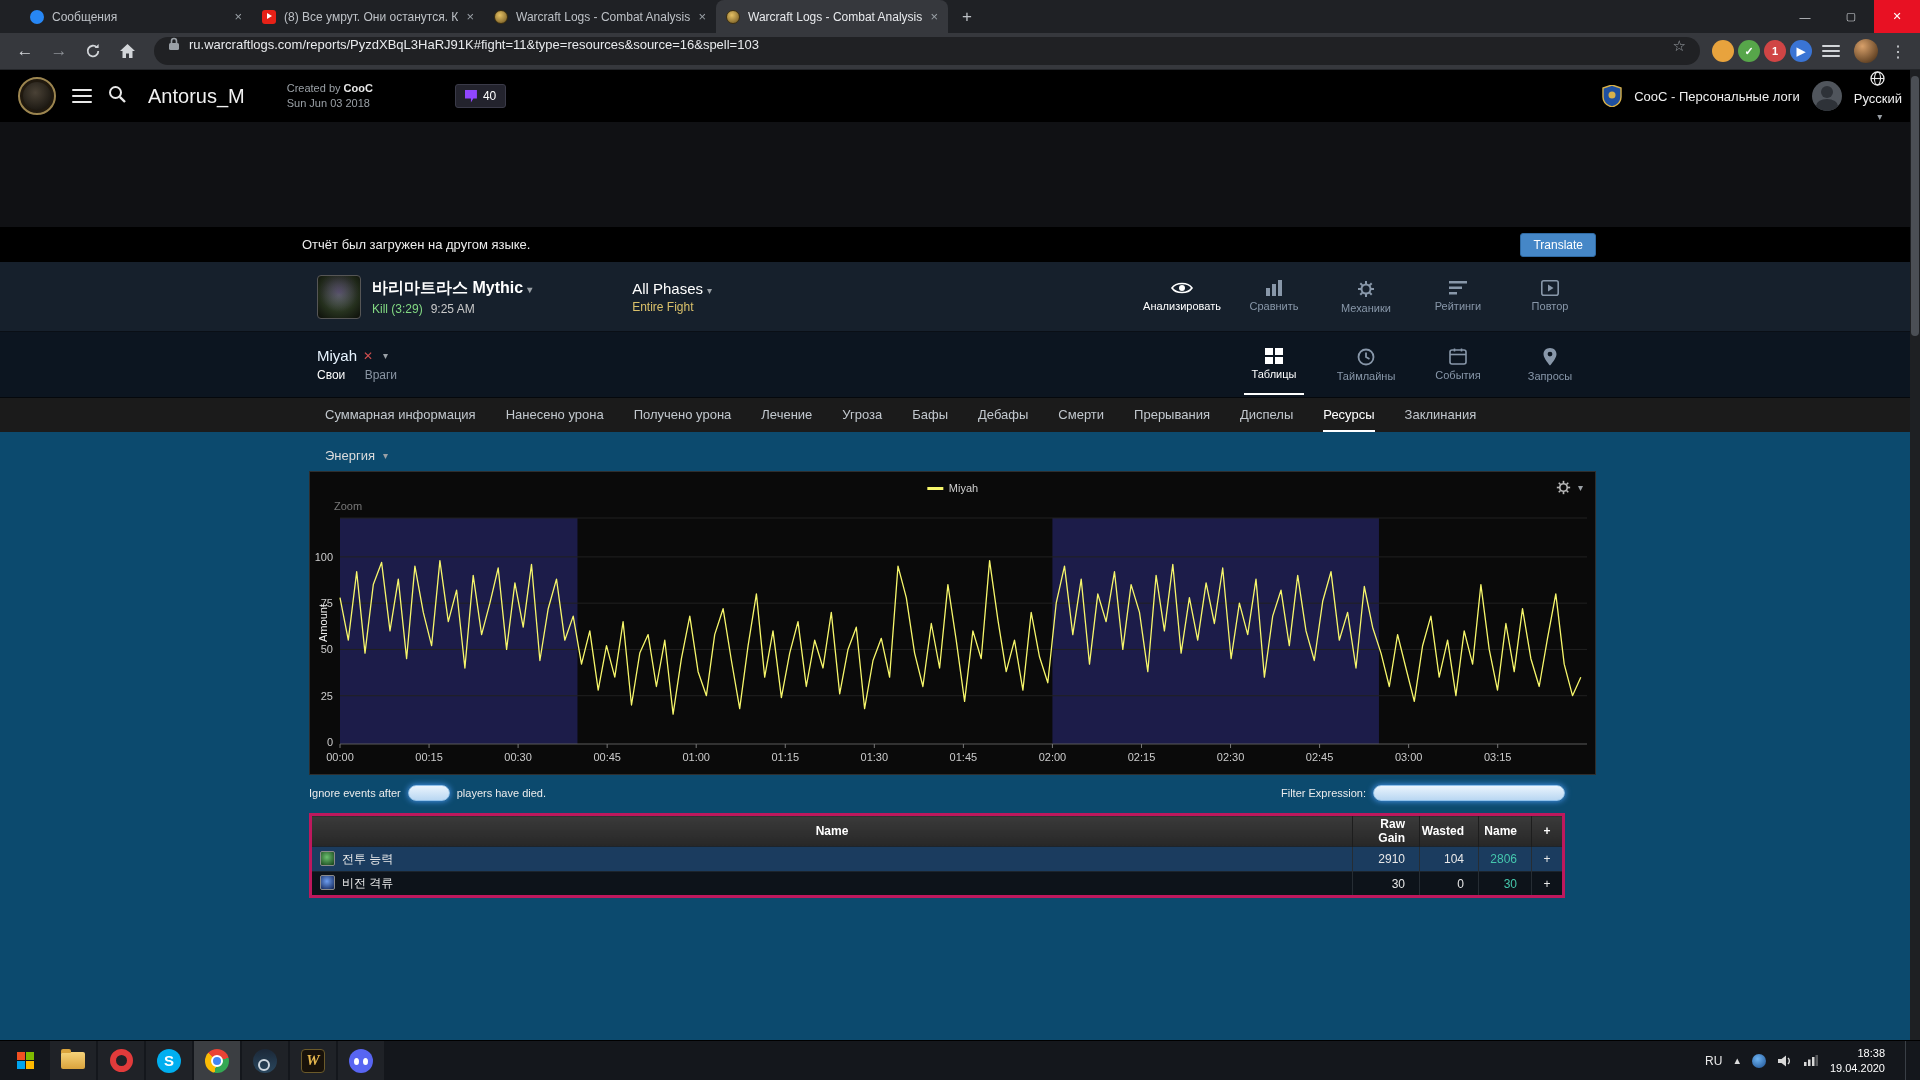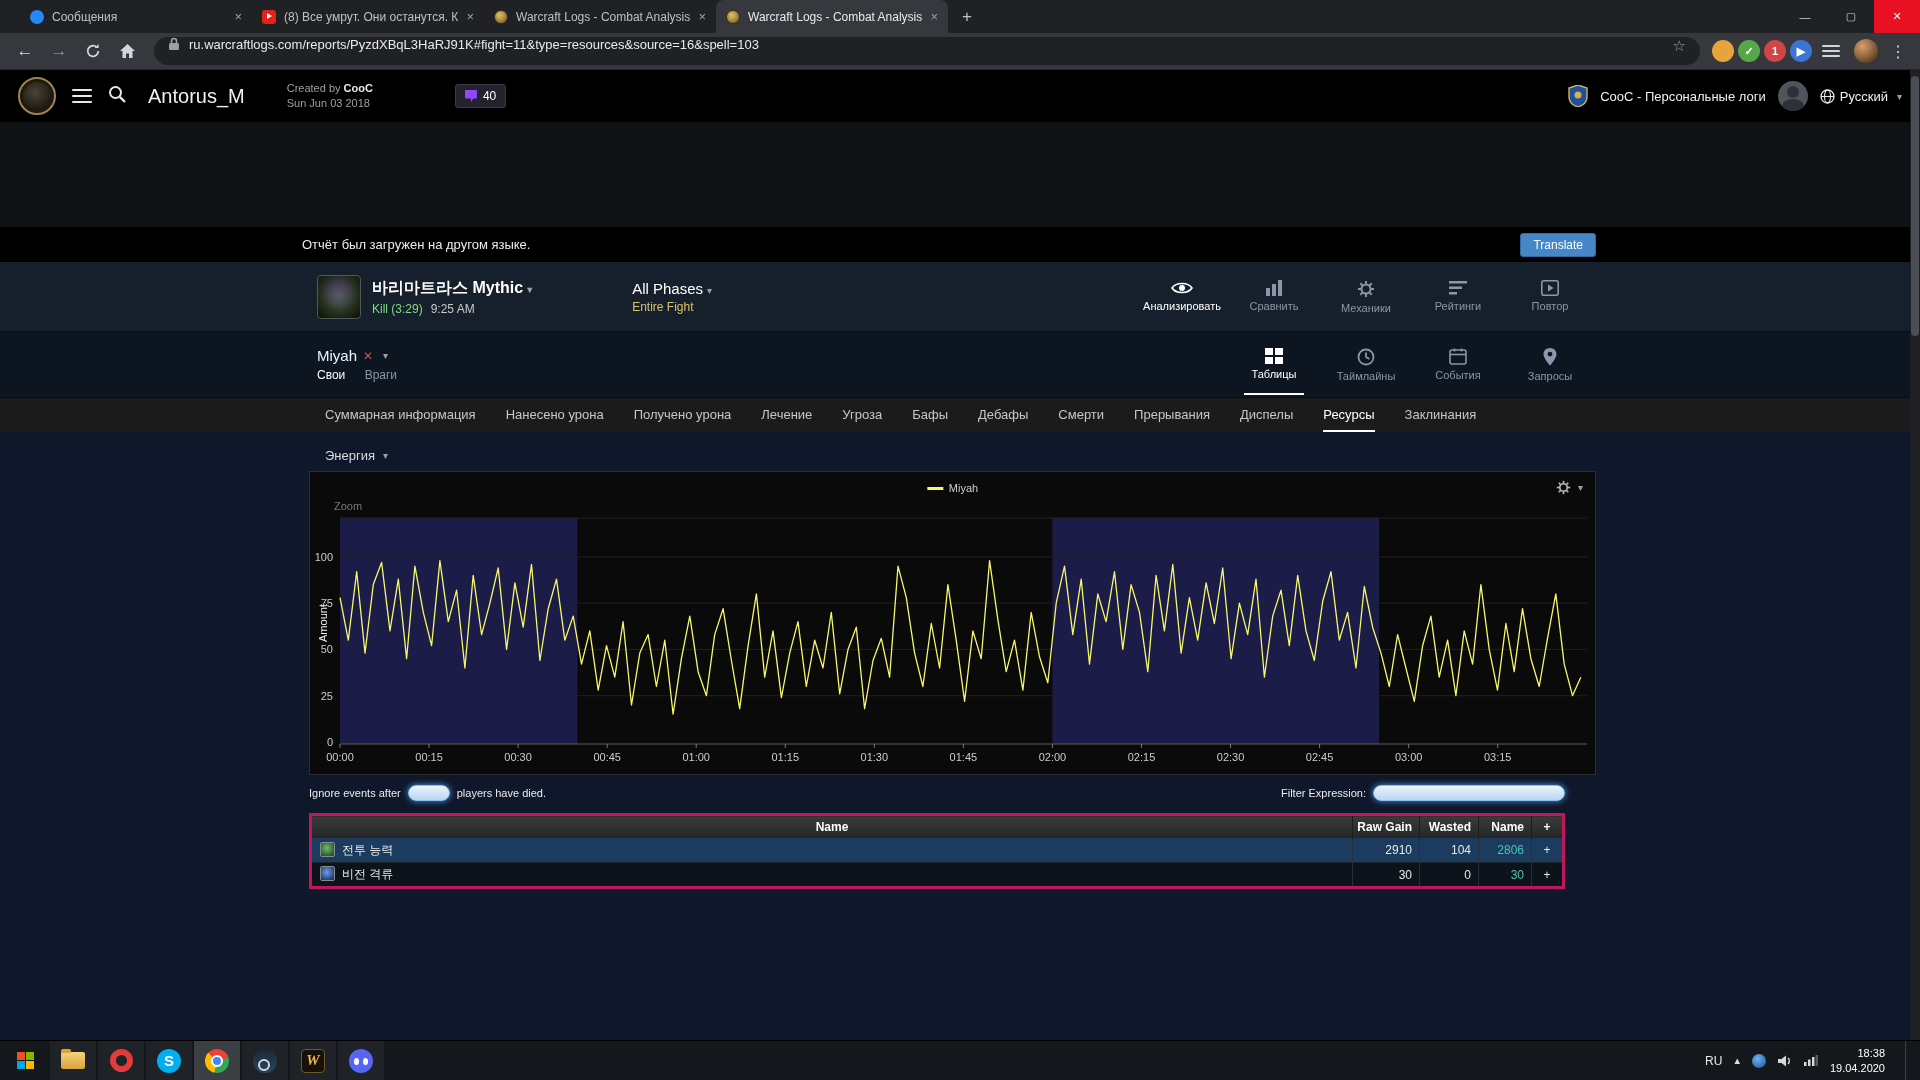--- a/index.html
+++ b/index.html
@@ -32,38 +32,38 @@
   .omnibox { flex:1; height:28px; background:#202124; border-radius:14px; display:flex; align-items:flex-start; gap:9px; padding:0 14px; margin:0 8px; min-width:0; }
   .url { color:#e8eaed; font-size:13px; white-space:nowrap; overflow:hidden; flex:1; }
   .star-icon { color:#9aa0a6; font-size:15px; }
   .ext-icon { width:22px; height:22px; border-radius:50%; flex:0 0 auto; display:flex; align-items:center; justify-content:center; color:#fff; font-size:11px; font-weight:bold; }
   .sidebar-glyph { width:18px; height:14px; display:flex; flex-direction:column; justify-content:space-between; padding:1px 0; }
   .sidebar-glyph span { display:block; height:2px; background:#d2d5d9; border-radius:1px; }
   .profile-avatar { width:24px; height:24px; border-radius:50%; background:radial-gradient(circle at 35% 30%, #d8a06a, #6b4a2a 70%, #33261a); margin:0 4px; }
   .menu-dots { color:#d2d5d9; font-size:16px; width:24px; text-align:center; }
 
   
-  .page { position:relative; height:970px; background:#0f172a; overflow:hidden; }
+  .page { position:relative; height:970px; background:#0c4a6e; overflow:hidden; }
 
   .wcl-header { height:52px; background:#000; display:flex; align-items:center; padding:0 18px; gap:16px; }
   .wcl-logo { width:38px; height:38px; border-radius:50%; border:2px solid #9c854f; background:radial-gradient(circle at 45% 40%, #4a4236, #15120d 75%); box-shadow:inset 0 0 0 3px #20190f; }
   .hamburger { width:20px; height:14px; display:flex; flex-direction:column; justify-content:space-between; }
   .hamburger span { height:2px; background:#e8e8e8; border-radius:1px; }
   .hdr-search { color:#e8e8e8; }
   .report-title { color:#f0f0f0; font-size:20px; margin-left:6px; }
   .created-block { font-size:11px; line-height:1.35; color:#9aa0a6; margin-left:26px; }
   .created-block b { color:#e8e8e8; font-weight:bold; }
   .twitch-badge { margin-left:66px; background:#23232d; border:1px solid #3a3a48; border-radius:3px; padding:4px 9px; display:flex; align-items:center; gap:6px; color:#fff; font-size:12px; }
   .twitch-glyph { width:12px; height:13px; background:#9146ff; position:relative; clip-path:polygon(0 0,100% 0,100% 70%,70% 70%,50% 100%,50% 70%,0 70%); }
   .hdr-right { margin-left:auto; display:flex; align-items:center; gap:12px; }
   .account-name { color:#f0f0f0; font-size:13px; }
   .wcl-avatar { width:30px; height:30px; border-radius:50%; background:#50555c; position:relative; overflow:hidden; }
   .wcl-avatar::before { content:''; position:absolute; left:9px; top:5px; width:12px; height:12px; border-radius:50%; background:#2e3238; }
   .wcl-avatar::after { content:''; position:absolute; left:4px; top:18px; width:22px; height:14px; border-radius:50%; background:#2e3238; }
-  .lang-select { display:flex; align-items:center; gap:5px; color:#f0f0f0; font-size:13px; }
+  .lang-select { display:flex; align-items:center; gap:5px; color:#f0f0f0; font-size:13px;flex-direction:column; }
 
   .banner-space { height:105px; background:#101114; }
 
   .notice-row { height:35px; background:#000; display:flex; align-items:center; position:relative; }
   .notice-text { margin-left:302px; color:#ececec; font-size:13px; }
   .translate-btn { position:absolute; right:324px; top:50%; transform:translateY(-50%); background:#4587c7; border:1px solid #2f6aa3; color:#fff; font-size:12px; padding:4px 12px; border-radius:3px; cursor:pointer; }
 
   .fight-bar { height:70px; background:#16202c; border-bottom:1px solid #0a0f16; display:flex; align-items:center; padding:0 324px 0 317px; }
   .boss-icon { width:44px; height:44px; border-radius:4px; border:1px solid #565656; background:radial-gradient(circle at 50% 38%, #5713a066 0, transparent 60%), radial-gradient(circle at 50% 45%, #5a7d4a, #27331f 55%, #0c0e09); margin-right:11px; flex:0 0 auto; }
   .boss-lines .l1 { color:#fff; font-size:16px; font-weight:bold; }
@@ -108,21 +108,21 @@
   .filter-left, .filter-right { display:flex; align-items:center; gap:7px; }
   .glow-input { height:16px; border-radius:8px; border:1px solid #8fc0ea; background:linear-gradient(#eaf4fd,#b9d7f2); box-shadow:0 0 6px rgba(80,160,255,.95); outline:none; padding:0 6px; font-size:11px; color:#123; }
   .inp-small { width:42px; }
   .inp-filter { width:192px; }
 
   .res-table { width:100%; border-collapse:collapse; margin-top:12px; font-size:12px; color:#e8e8e8; border:3px solid #be185d; }
   .res-table th { background:linear-gradient(#3a3a3a,#272727); height:23px; font-weight:bold; color:#fff; border-left:1px solid #1d1d1d; }
   .res-table th:first-child { border-left:none; }
   .res-table td { height:25px; border-left:1px solid #262d34; border-top:1px solid #1c242c; }
   .res-table td:first-child { border-left:none; padding-left:8px; }
-  .num { text-align:right; padding-right:7px; }
+  .num { text-align:right; padding-right:14px; }
   .plus-cell { text-align:center; color:#e8e8e8; cursor:pointer; }
   .row-sel { background:#1b3c5f; }
   .row-alt { background:#0d131a; }
   .gain-val { color:#45c7ad; }
   .spell-icon { display:inline-block; width:15px; height:15px; border-radius:2px; border:1px solid #8a8a8a; vertical-align:-3px; margin-right:7px; }
   .spell-green { background:radial-gradient(circle at 45% 40%, #6cc06f, #123c16); }
   .spell-blue  { background:radial-gradient(circle at 45% 40%, #6d9df0, #0d2050); }
 
   .page-scrollbar { position:absolute; right:0; top:0; width:10px; height:970px; background:#1e2023; }
   .scroll-thumb { position:absolute; right:1px; top:6px; width:8px; height:260px; border-radius:4px; background:#4b4f55; }

